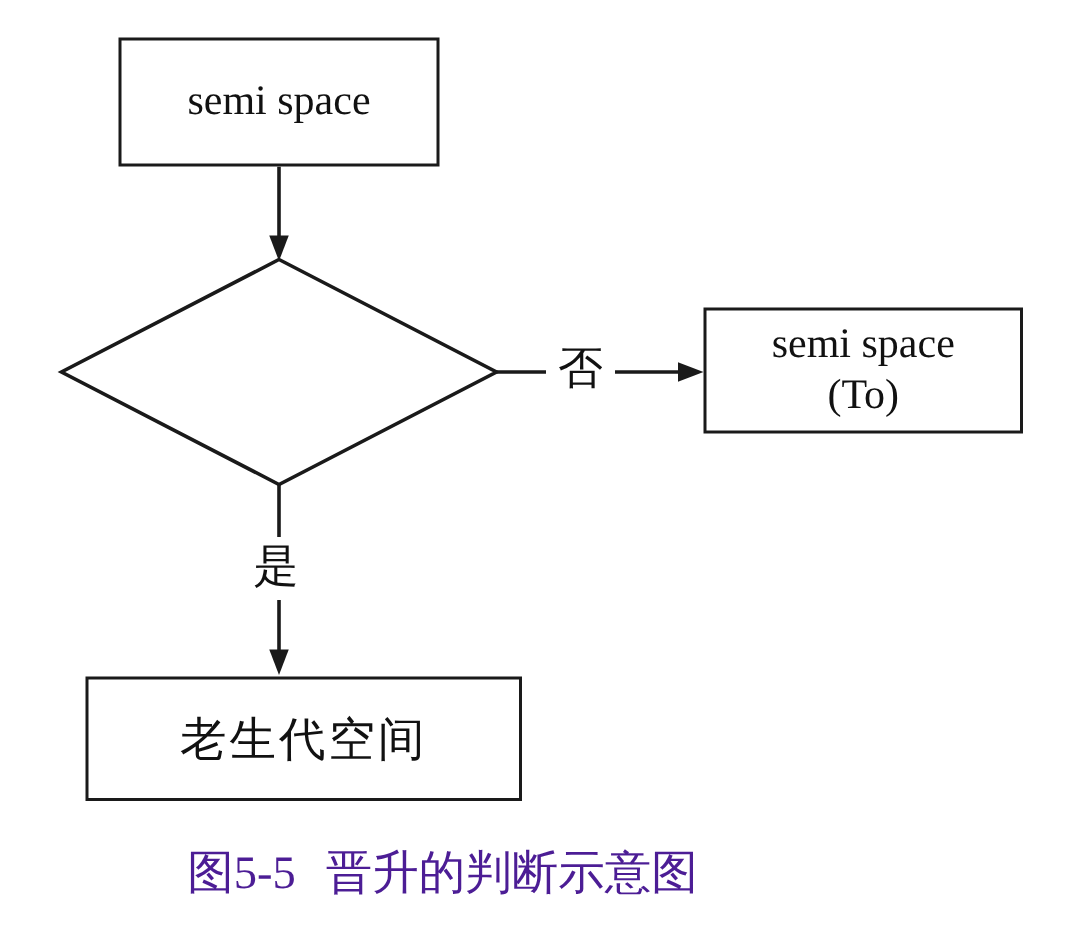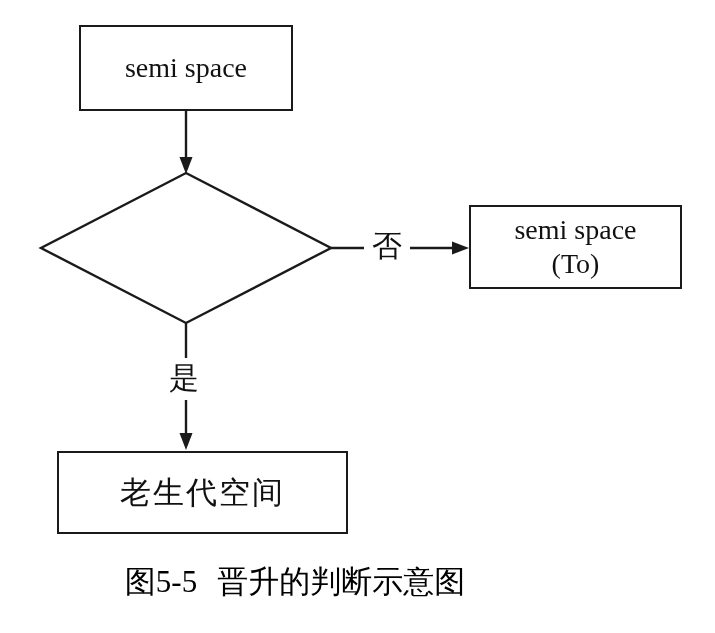--- a/index.html
+++ b/index.html
@@ -65,21 +65,21 @@
   .edge-label-no  { left: 365px; top: 228px; }
   .edge-label-yes { left: 162px; top: 360px; }
   .caption {
     position: absolute;
     left: 0;
     top: 562px;
     width: 590px;
     text-align: center;
     font-size: 31px;
     line-height: 40px;
-    color: #000000;
+    color: #4c1d95;
   }
   .caption .fig-no { margin-right: 20px; }
 </style>
 </head>
 <body>
 
 <div class="canvas">
 
   <svg class="connectors" viewBox="0 0 715 633" xmlns="http://www.w3.org/2000/svg">
 

